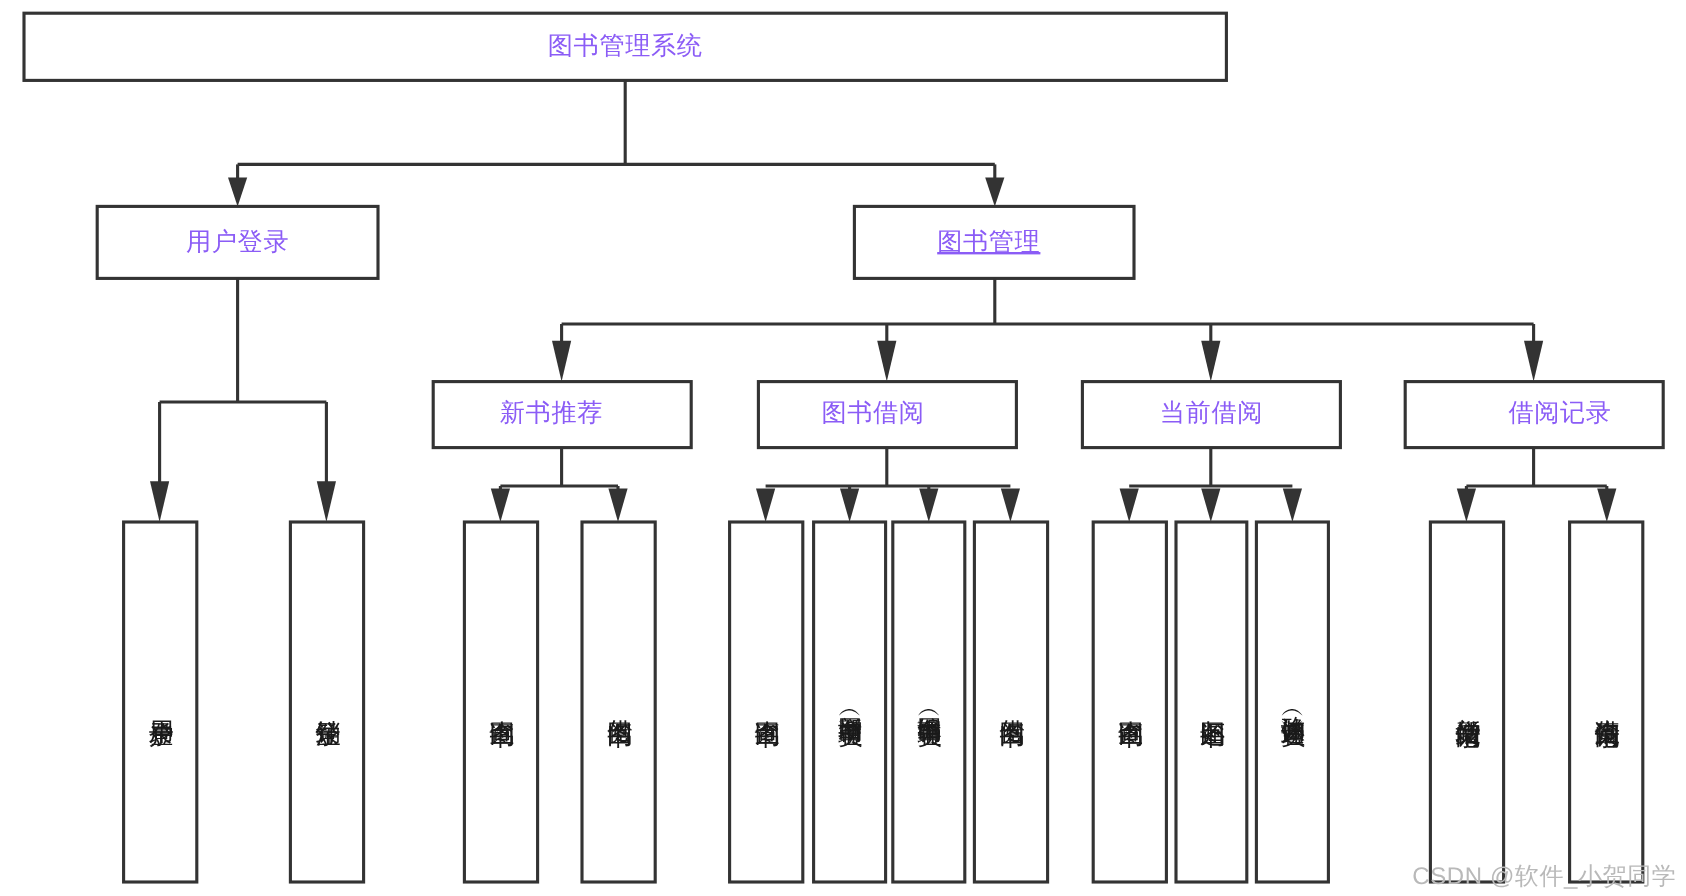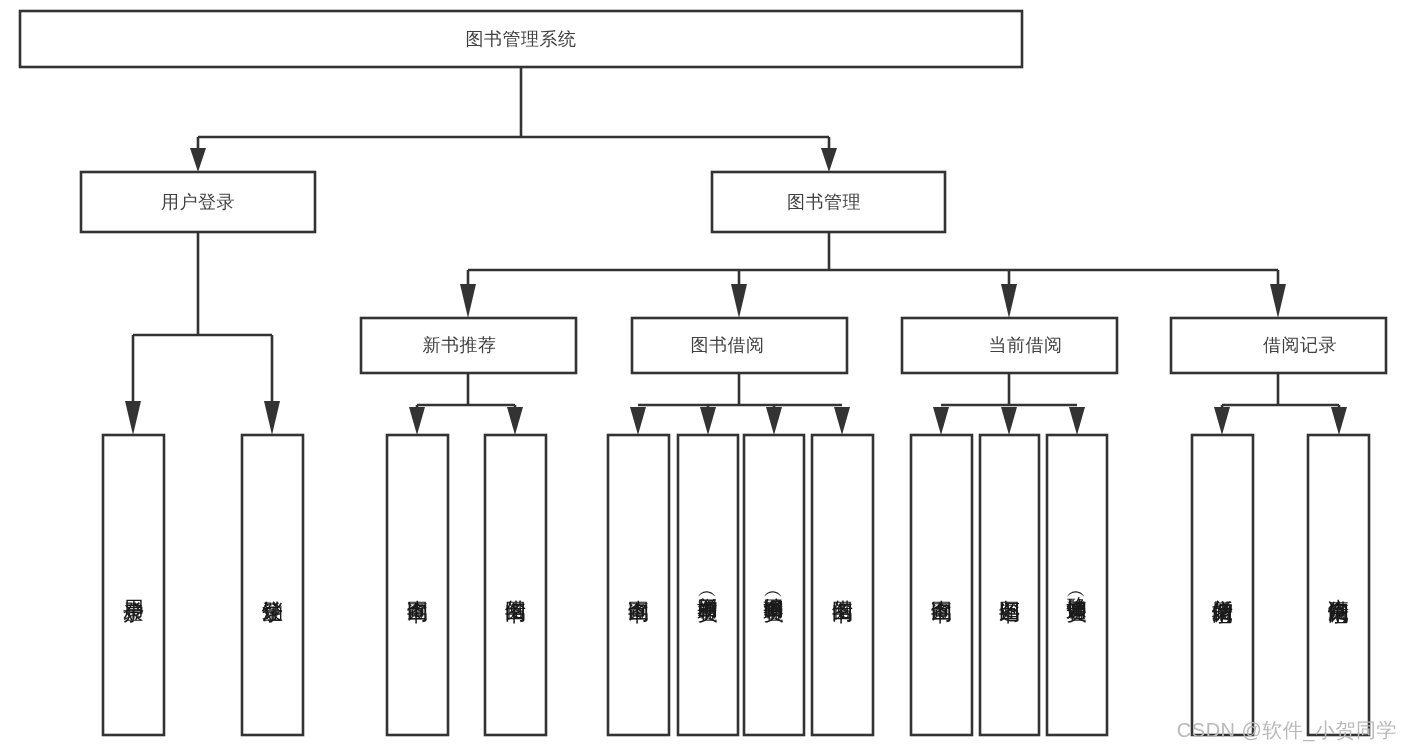--- a/index.html
+++ b/index.html
@@ -38,22 +38,22 @@
   }
   .arrow-head {
     fill: #333333;
     stroke: none;
   }
   .node-label-h {
     position: absolute;
     display: flex;
     align-items: center;
     justify-content: center;
-    color: #404040;
-    font-size: 18px;
+    color: #8b5cf6;
+    font-size: 21px;
     line-height: 1.15;
     letter-spacing: 0.5px;
     white-space: nowrap;
     pointer-events: none;
   }
   .node-label-v {
     position: absolute;
     display: flex;
     align-items: center;
     justify-content: center;
@@ -167,25 +167,25 @@
     <rect class="node-box" x="980" y="435" width="59" height="300"></rect>
     <rect class="node-box" x="1047" y="435" width="60" height="300"></rect>
 
     <rect class="node-box" x="1192" y="435" width="61" height="300"></rect>
     <rect class="node-box" x="1308" y="435" width="61" height="300"></rect>
   </svg>
 
   <div class="node-label-h" style="left:20px; top:11px; width:1002px; height:56px;">图书管理系统</div>
 
   <div class="node-label-h" style="left:81px; top:172px; width:234px; height:60px;">用户登录</div>
-  <div class="node-label-h" style="left:712px; top:172px; width:224px; height:60px;">图书管理</div>
+  <div class="node-label-h" style="left:712px; top:172px; width:224px; height:60px;text-decoration:underline;">图书管理</div>
 
   <div class="node-label-h" style="left:361px; top:318px; width:197px; height:55px;">新书推荐</div>
   <div class="node-label-h" style="left:632px; top:318px; width:191px; height:55px;text-align:center;">图书借阅</div>
-  <div class="node-label-h" style="left:902px; top:318px; width:215px; height:55px;margin-left:16px;">当前借阅</div>
+  <div class="node-label-h" style="left:902px; top:318px; width:215px; height:55px;">当前借阅</div>
   <div class="node-label-h" style="left:1171px; top:318px; width:258px; height:55px;">借阅记录</div>
 
   <div class="node-label-v" style="left:103px; top:435px; width:61px; height:300px;">用户登录</div>
   <div class="node-label-v" style="left:242px; top:435px; width:61px; height:300px;">注销登录</div>
 
   <div class="node-label-v" style="left:387px; top:435px; width:61px; height:300px;">查询图书</div>
   <div class="node-label-v" style="left:485px; top:435px; width:61px; height:300px;">借阅图书</div>
 
   <div class="node-label-v" style="left:608px; top:435px; width:61px; height:300px;">查询图书</div>
   <div class="node-label-v tight" style="left:678px; top:437px; width:60px; height:296px;">新增图书（管理员）</div>

